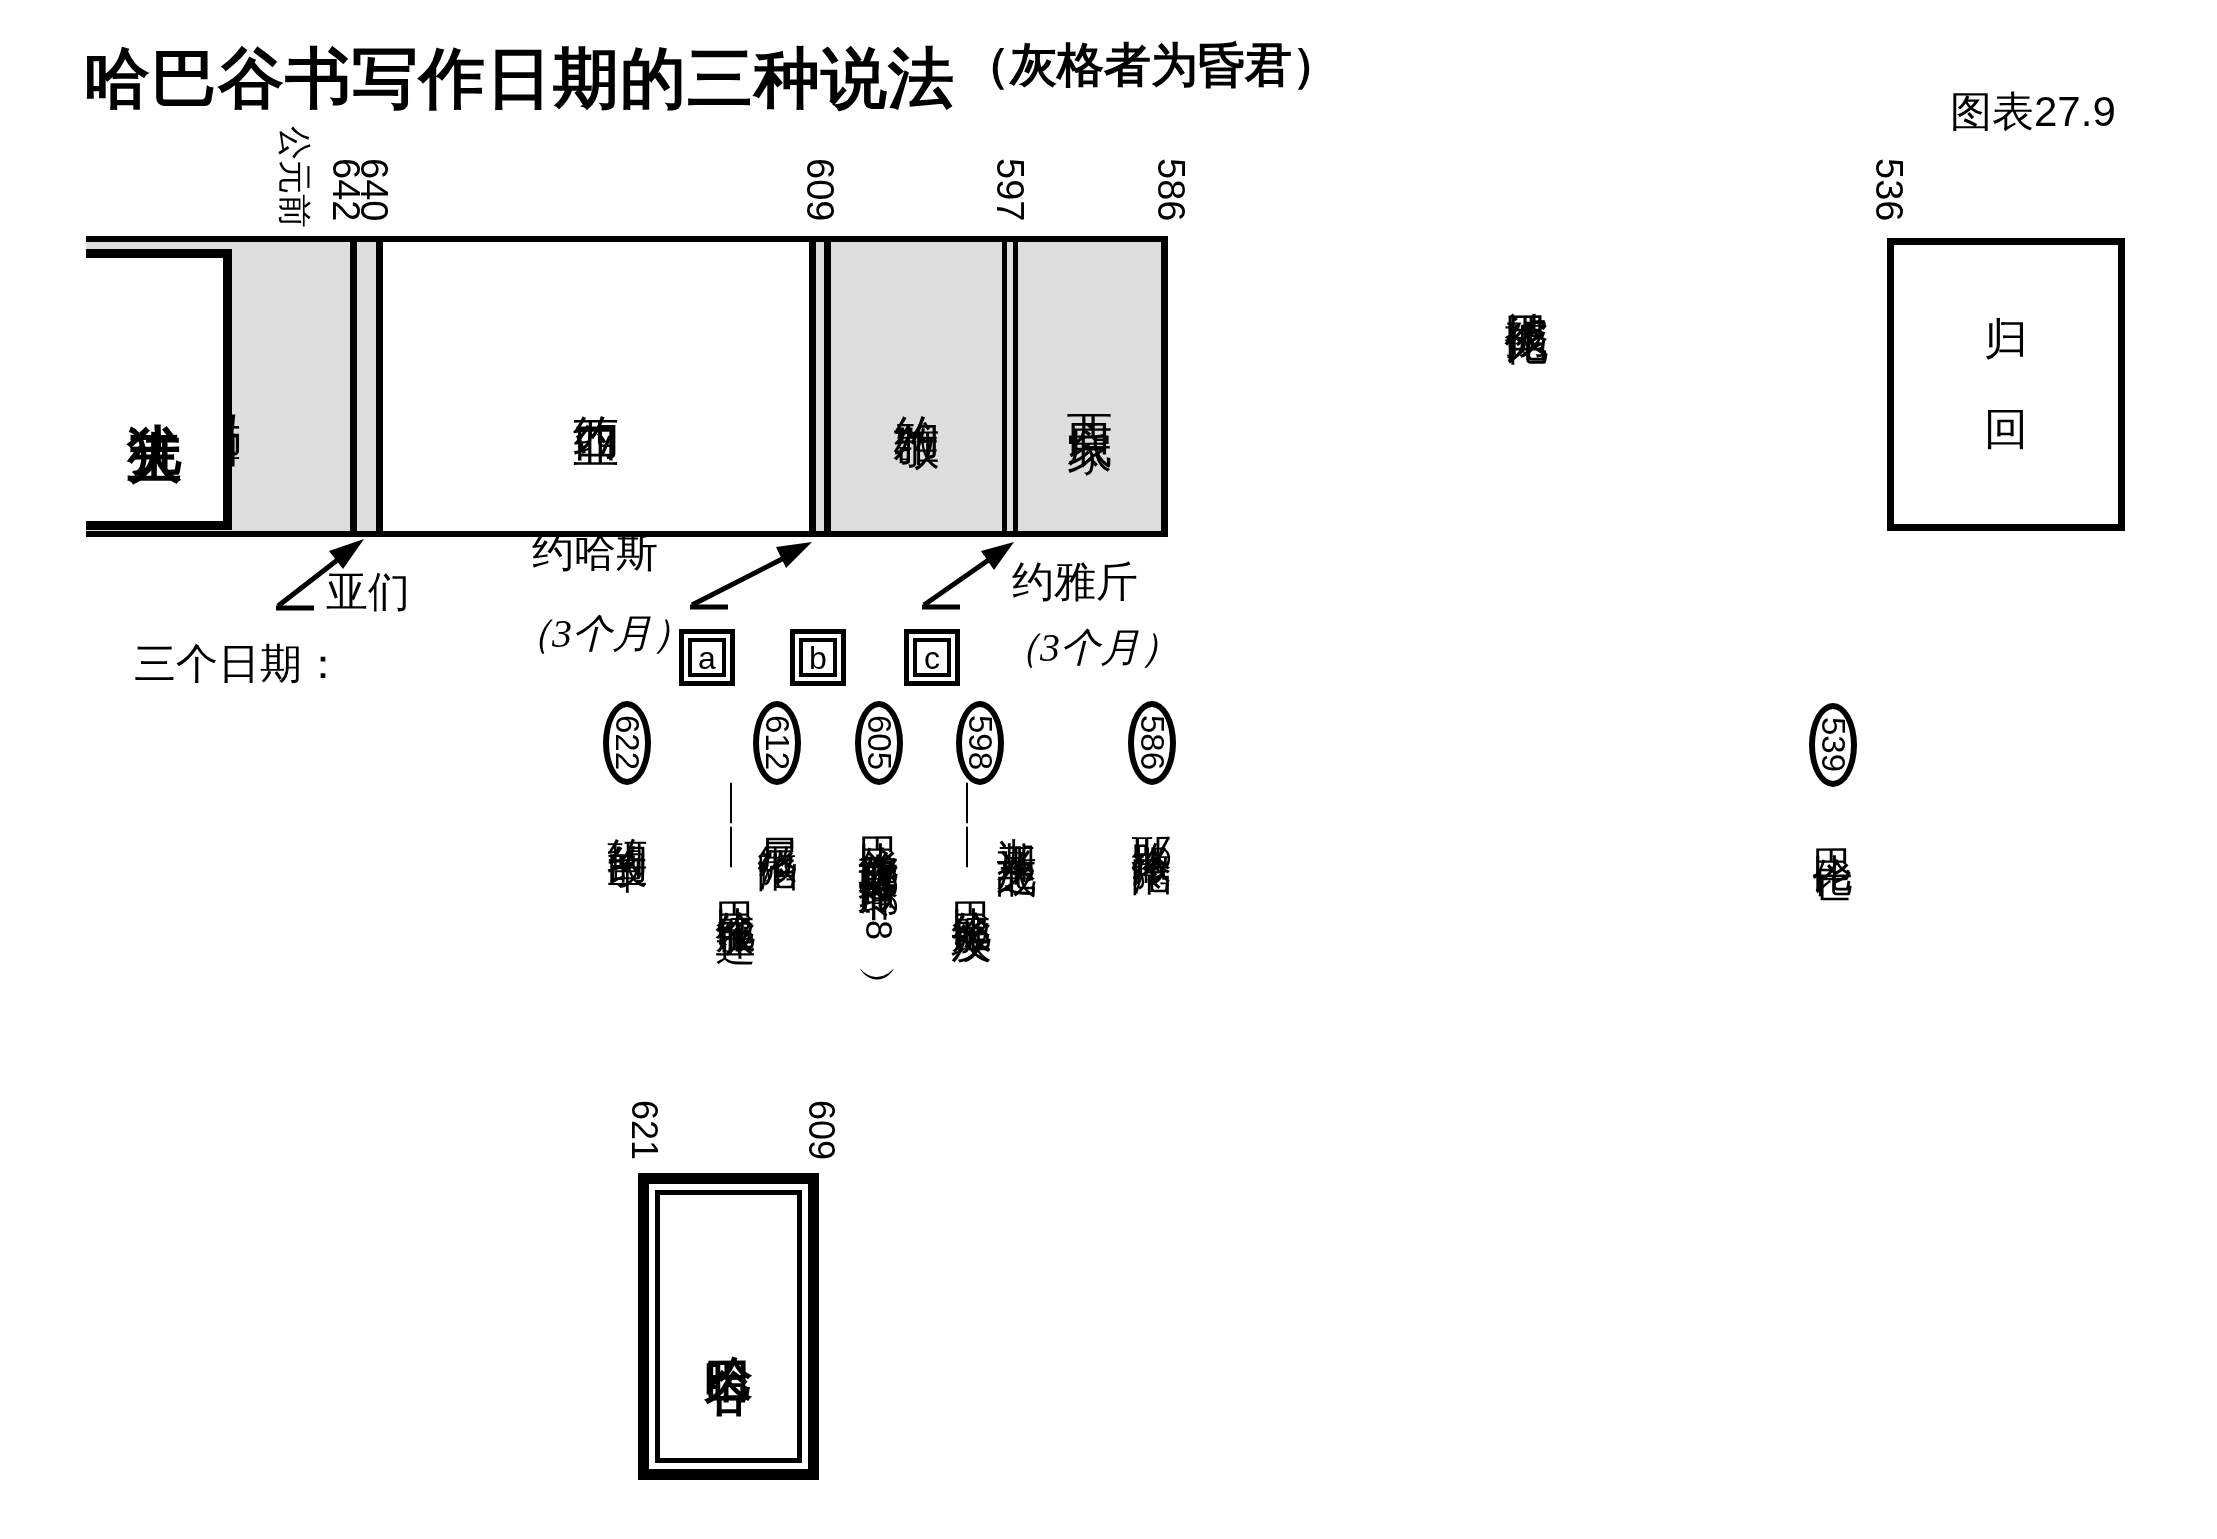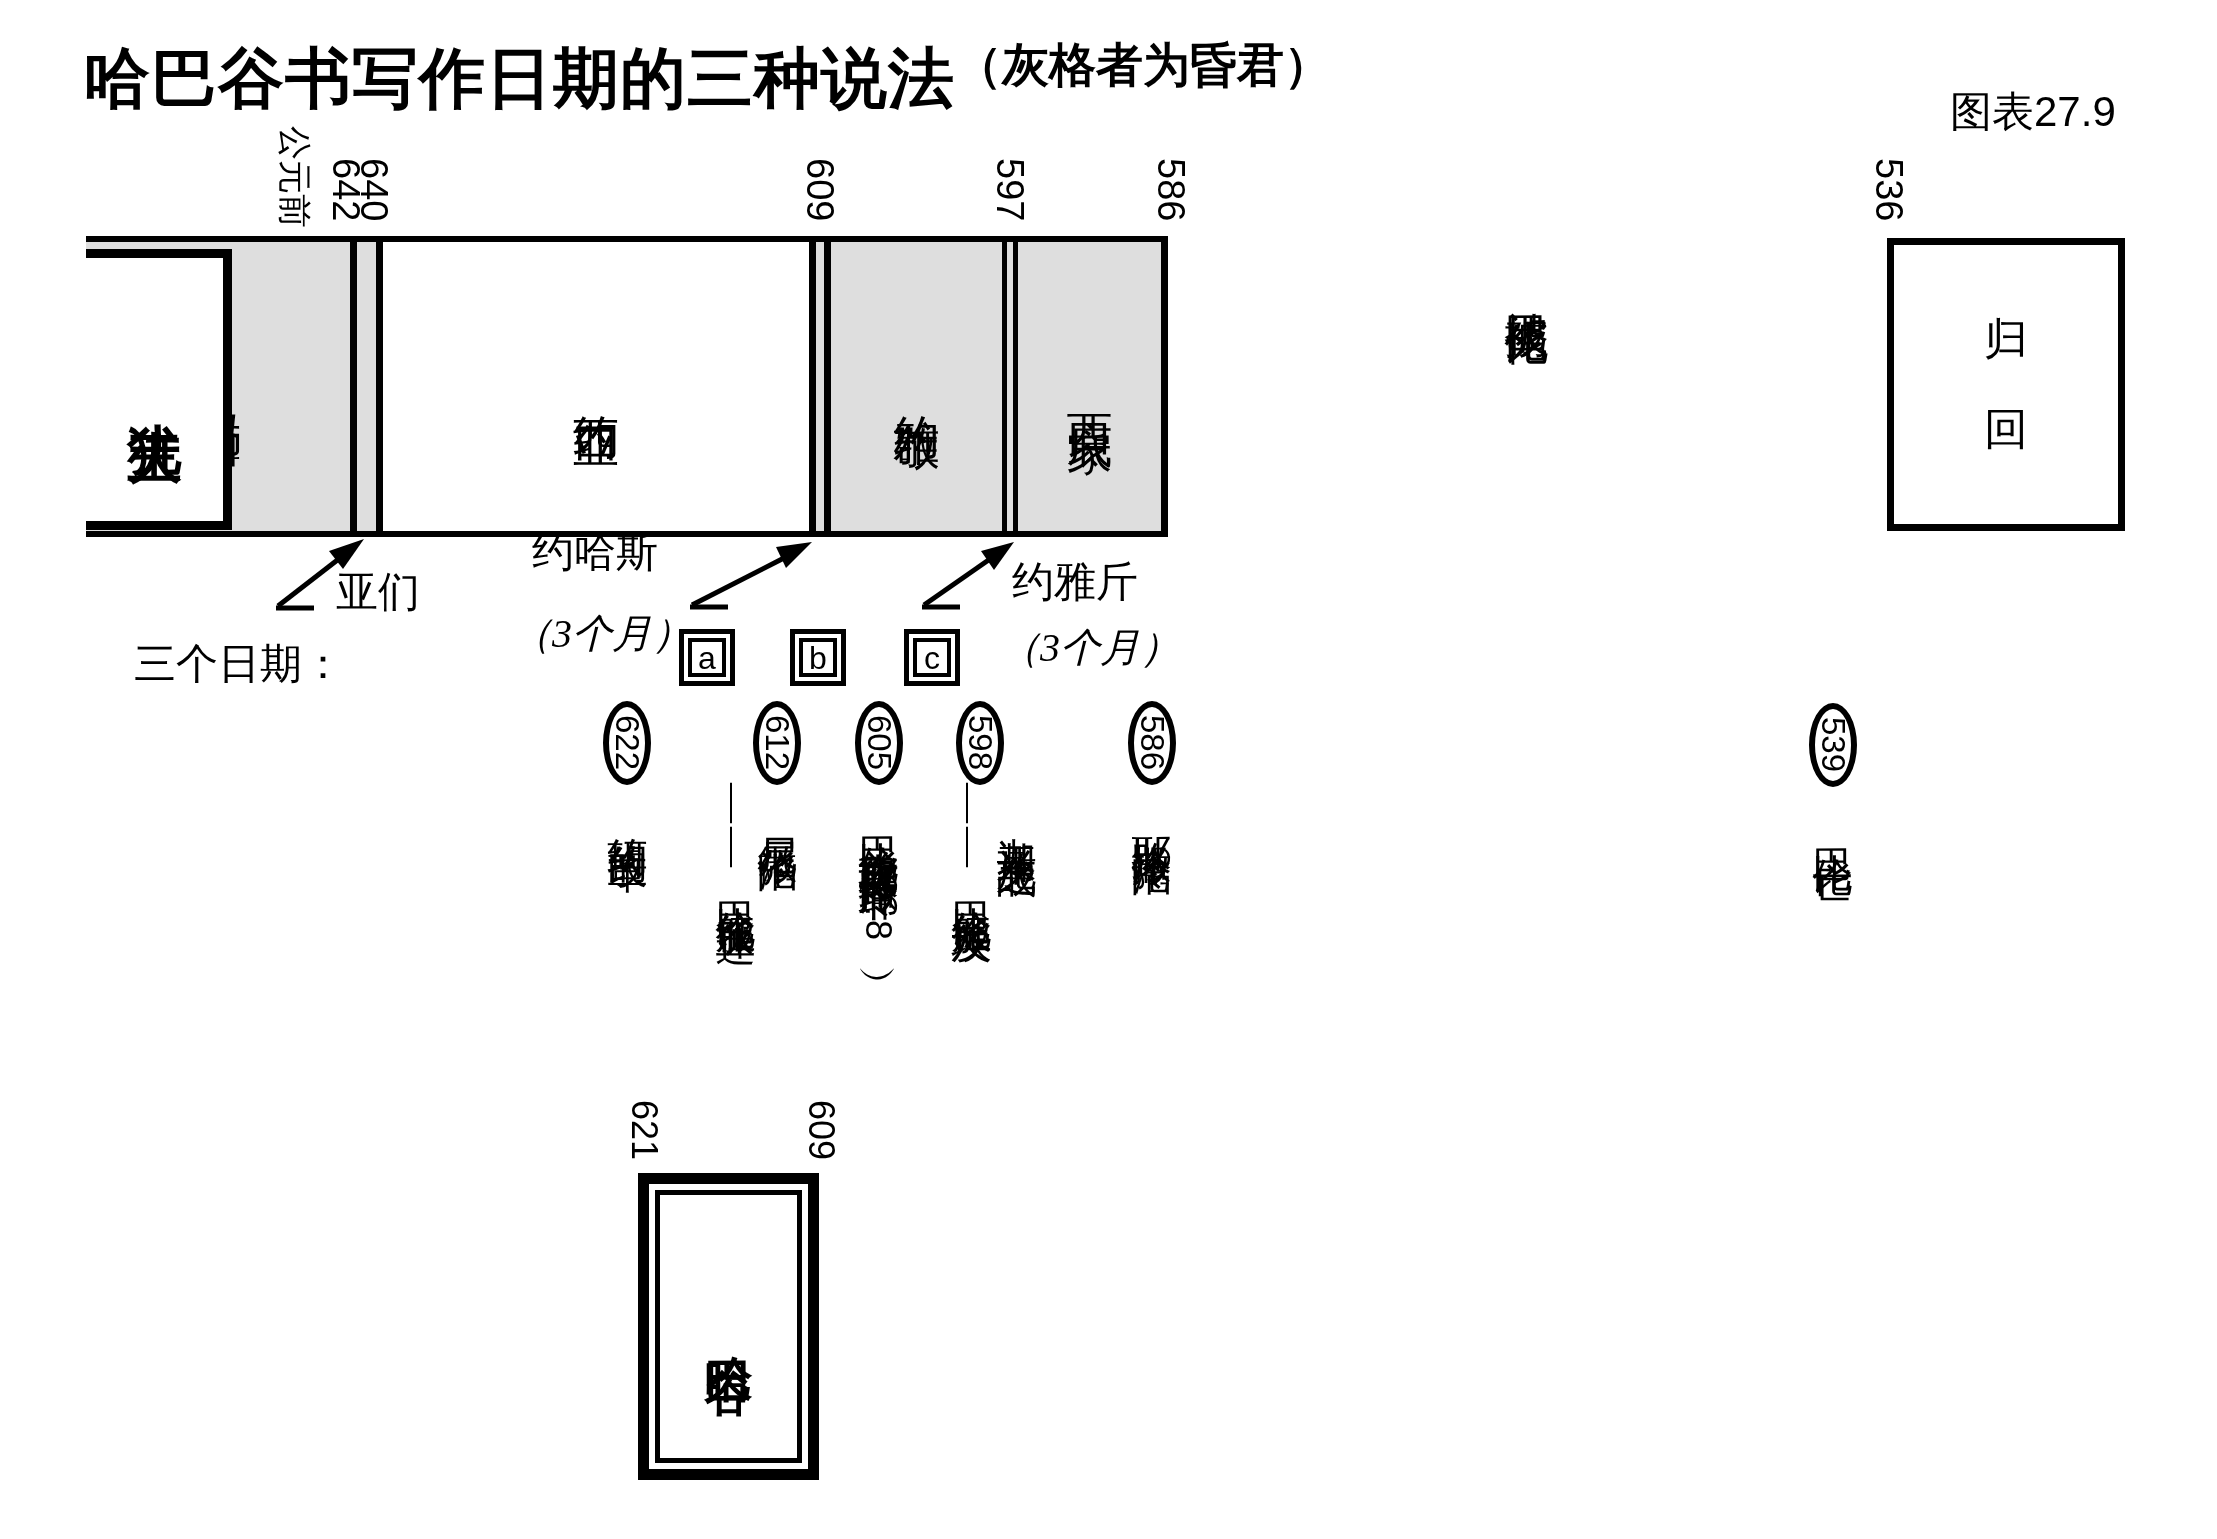--- a/index.html
+++ b/index.html
@@ -2,21 +2,21 @@
 <html><head>
 <meta charset="utf-8">
 <style>
   html,body{margin:0;padding:0;background:#ffffff;}
   body{width:2217px;height:1539px;position:relative;overflow:hidden;
        font-family:"Liberation Serif","DejaVu Serif",serif;color:#000;}
   .abs{position:absolute;}
   
   .title-row{left:84px;top:34px;display:flex;align-items:flex-start;white-space:nowrap;}
   .title-main{font-family:"DejaVu Sans","Liberation Sans",sans-serif;font-weight:900;font-size:66px;letter-spacing:1px;}
-  .title-note{font-family:"DejaVu Sans","Liberation Sans",sans-serif;font-weight:900;font-size:47px;margin-left:0;}
+  .title-note{font-family:"DejaVu Sans","Liberation Sans",sans-serif;font-weight:900;font-size:47px;margin-left:8px;}
   .chart-no{left:1950px;top:84px;font-family:"Liberation Sans","DejaVu Sans",sans-serif;font-size:42px;}
   
   .vside{writing-mode:vertical-rl;text-orientation:sideways;line-height:0.8;white-space:nowrap;}
   .year{font-family:"Liberation Sans","DejaVu Sans",sans-serif;font-size:38px;}
   .era{font-size:34px;}
   
   .bar{left:86px;top:236px;width:1082px;height:301px;box-sizing:border-box;
        border-top:6px solid #000;border-bottom:6px solid #000;display:flex;}
   .seg{height:100%;box-sizing:border-box;display:flex;align-items:center;justify-content:center;}
   .gray{background:#dedede;}
@@ -113,21 +113,21 @@
     <line x1="692" y1="605" x2="784" y2="558"></line>
     <polygon points="812,542 786,568 776,547" stroke="none"></polygon>
   </g>
   <g stroke="#000" stroke-width="5" fill="#000">
     <line x1="922" y1="607" x2="960" y2="607"></line>
     <line x1="924" y1="605" x2="990" y2="559"></line>
     <polygon points="1014,542 994,570 981,551" stroke="none"></polygon>
   </g>
 </svg>
 
-<div class="abs callout" style="left:336px;top:564px;">亚们</div>
+<div class="abs callout" style="left:326px;top:564px;">亚们</div>
 <div class="abs callout" style="left:532px;top:524px;">约哈斯</div>
 <div class="abs dur" style="left:512px;top:606px;">（3个月）</div>
 <div class="abs callout" style="left:1012px;top:554px;">约雅斤</div>
 <div class="abs dur" style="left:1000px;top:620px;">（3个月）</div>
 
 <div class="abs three-dates">三个日期：</div>
 
 <div class="abs opt" style="left:679px;top:629px;">
   <div class="opt-in">a</div>
 </div>

